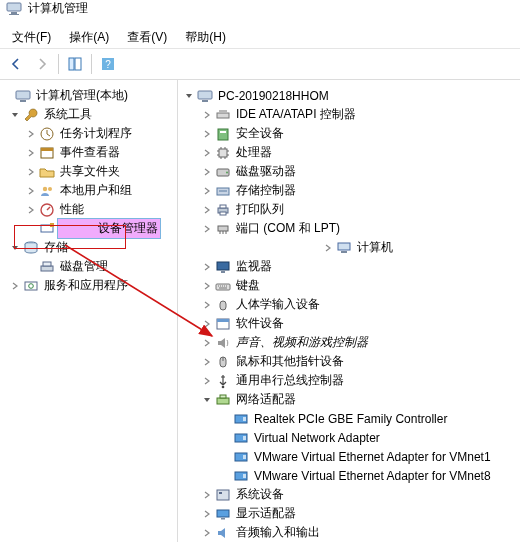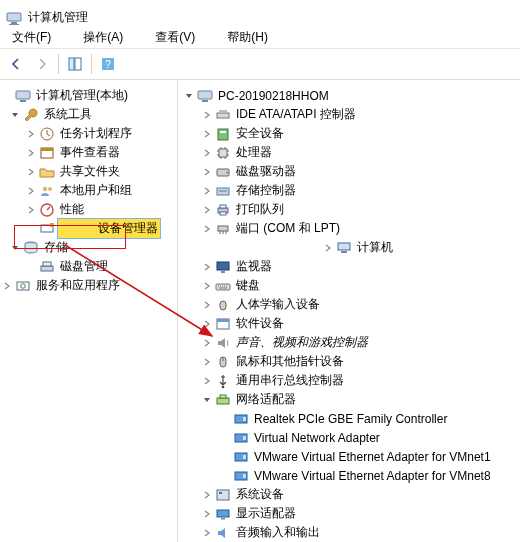--- a/index.html
+++ b/index.html
@@ -14,35 +14,35 @@
     overflow: hidden;
   }
   .window {
     width: 520px;
     height: 542px;
     position: relative;
     box-sizing: border-box;
   }
   .titlebar {
     display: flex;
-    align-items: flex-end;
+    align-items: flex-start;
     height: 26px;
     padding: 0 6px;
     background: #fff;
   }
   .titlebar .app-icon {
     width: 16px; height: 16px; margin-right: 6px;
     display: inline-flex; align-items: center; justify-content: center;
   }
   .menubar {
     display: flex;
     align-items: center;
     height: 22px;
     padding: 0 6px;
-    gap: 20px;
+    gap: 6px;
     background: #fff;
   }
   .menu-item {
     padding: 2px 6px;
     border-radius: 2px;
   }
   .toolbar {
     display: flex;
     align-items: center;
     height: 30px;
@@ -101,21 +101,21 @@
     display: inline-flex; align-items: center; justify-content: center;
     color: #666;
   }
   .row .node-icon {
     width: 16px; height: 16px; margin: 0 3px 0 1px;
     display: inline-flex; align-items: center; justify-content: center;
     flex-shrink: 0;
   }
   .row .label { padding: 1px 2px; }
   .row.sel .label {
-    background: #fde047;
+    background: #f0abfc;
     outline: 1px solid #7bb5e0;
     padding-left: 40px;
   }
   .highlight-box {
     position: absolute;
     left: 14px;
     width: 110px;
     height: 22px;
     border: 1px solid #d01515;
     pointer-events: none;
@@ -330,21 +330,21 @@
                           <rect x="4" y="3" width="8" height="4" fill="#e8eef5" stroke="#5a6a8a"></rect>
                         </svg>
                       </span>
                   <span class="label">磁盘管理</span>
                 </div>
                   </li>
               </ul>
             </li>
 
             <li>
-              <div class="row" style="">
+              <div class="row" style="padding-left:8px">
                 <span class="expander">
                     <svg width="10" height="10" viewBox="0 0 10 10">
                       <path d="M3 2 7 5 3 8" fill="none" stroke="#888" stroke-width="1.2"></path>
                     </svg>
                   </span>
                 <span class="node-icon">
                     <svg width="16" height="16" viewBox="0 0 16 16">
                       <rect x="2" y="4" width="12" height="8" fill="#fff" stroke="#5a6a8a"></rect>
                       <circle cx="8" cy="8" r="2.3" fill="none" stroke="#3a8a4a"></circle>
                     </svg>

